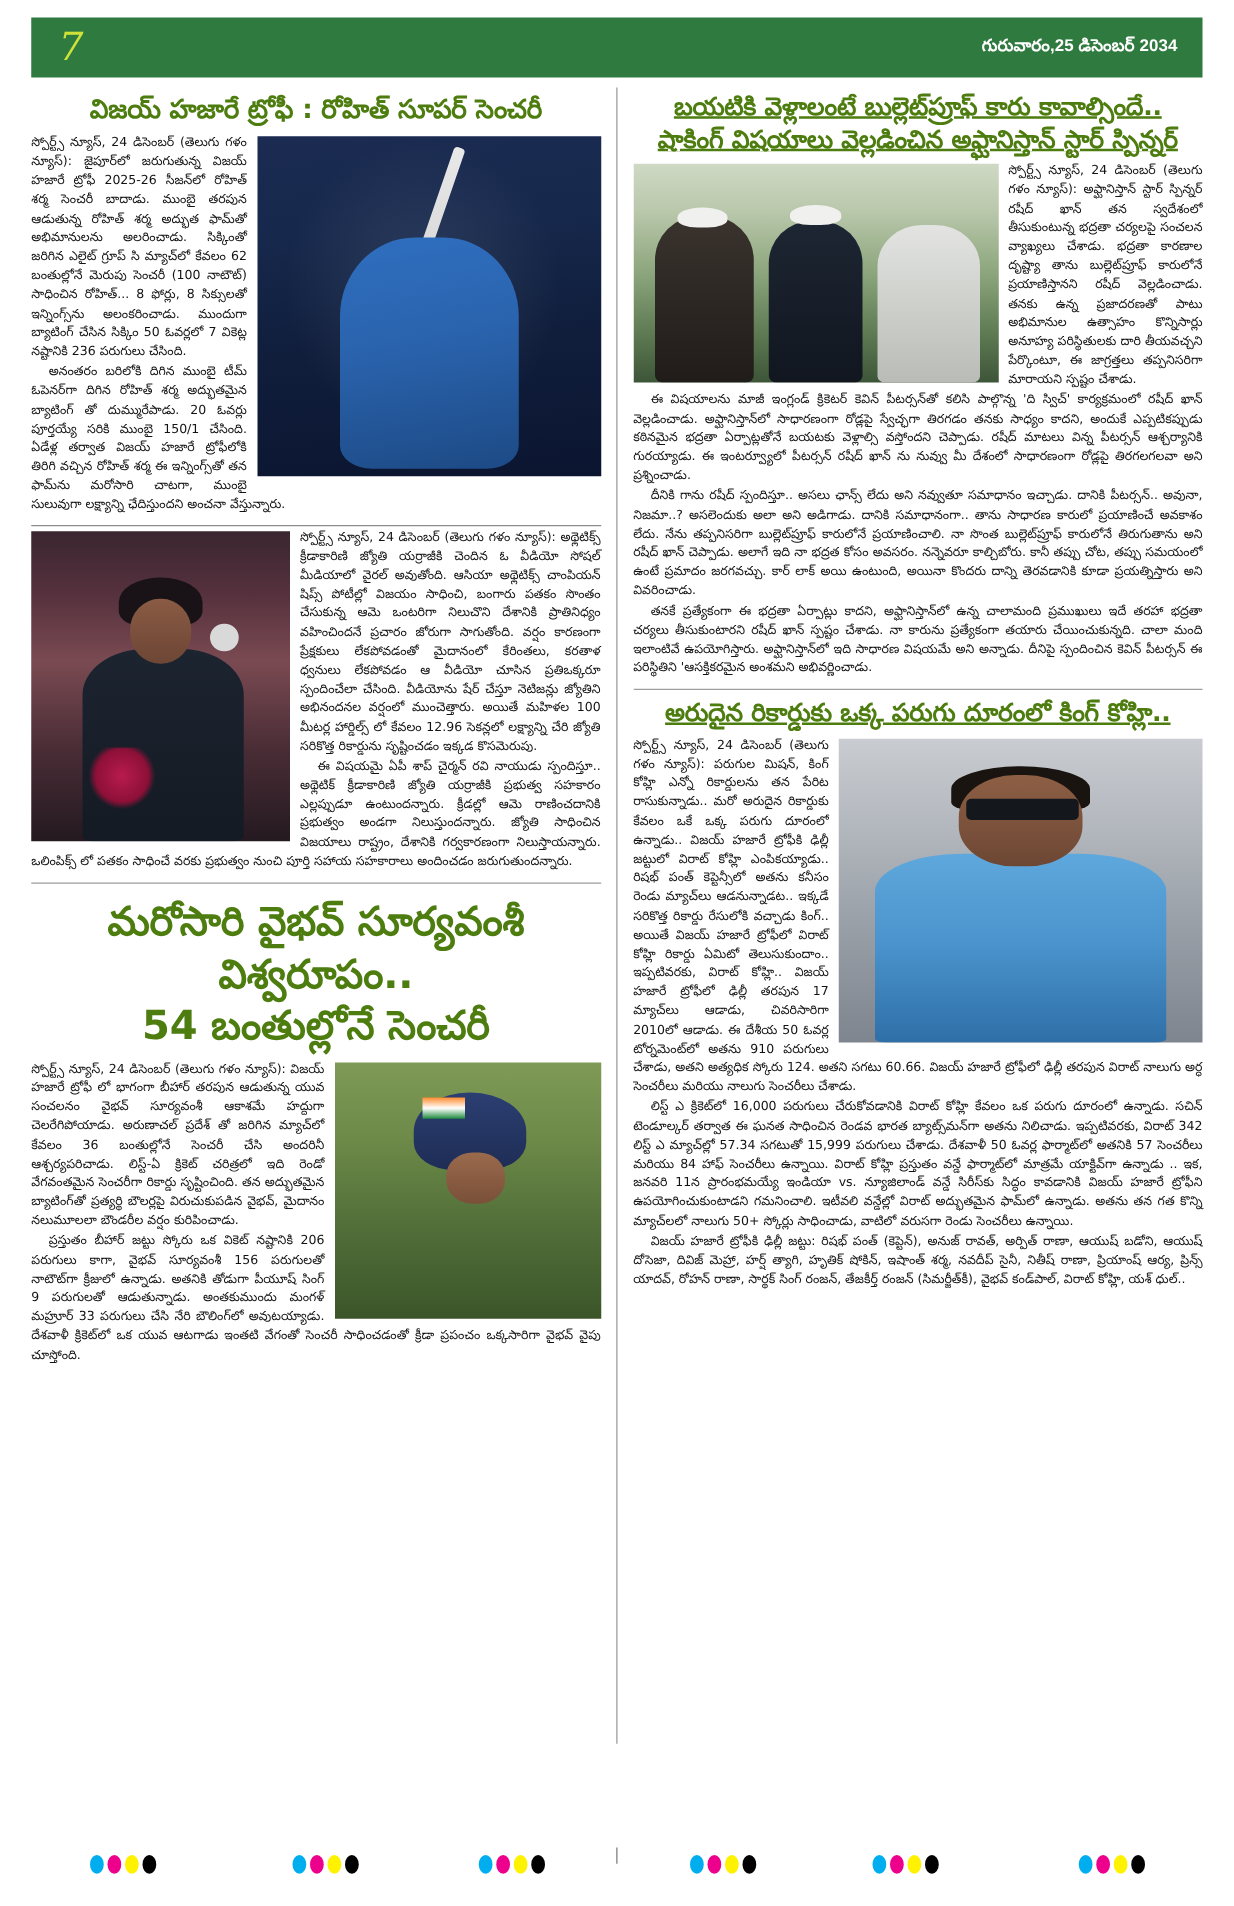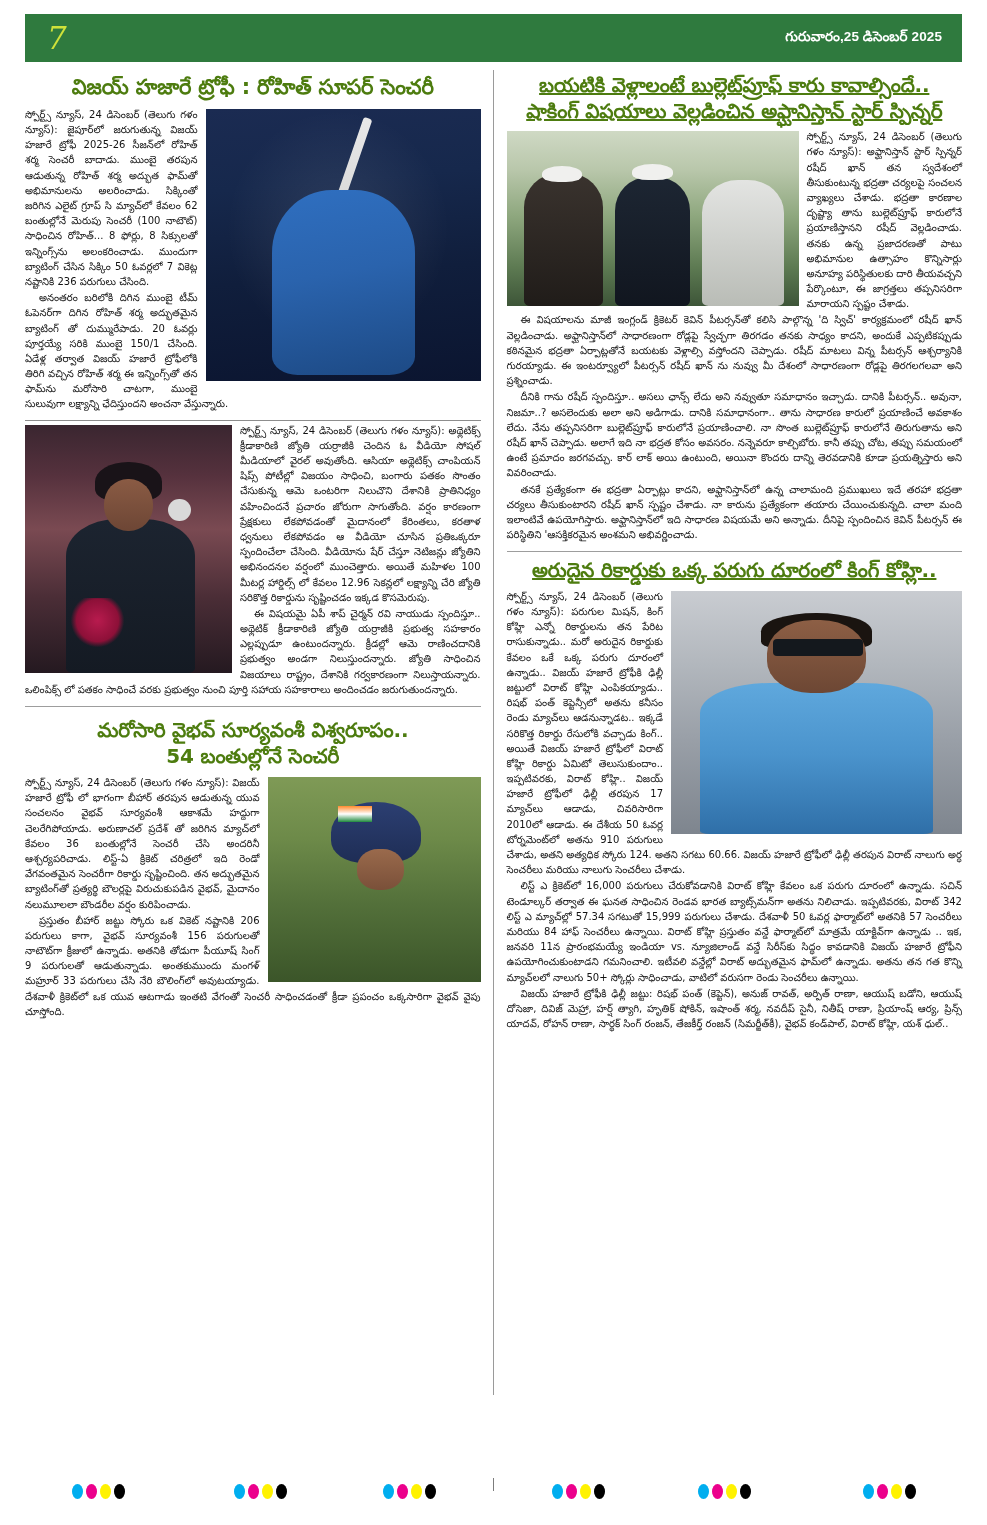--- a/index.html
+++ b/index.html
@@ -92,21 +92,21 @@
     text-align: center;
     padding: 4px 0 6px 0;
   }
   .headline.h-sub {
     font-size: 20px;
     text-align: center;
     padding: 3px 0 5px 0;
     text-decoration: underline;
   }
   .headline.h-big {
-    font-size: 20px;
+    font-size: 32px;
     text-align: center;
     line-height: 1.3;
     padding: 7px 0 6px 0;
   }
   .headline .line2 { display: block; }
 
   .rule {
     border: none;
     border-top: 1px solid #8d8d8d;
     margin: 7px 0 2px 0;
@@ -306,21 +306,21 @@
     background: #14181d; border-radius: 4px;
   }
 </style>
 </head>
 <body>
 
 <div id="page">
 
   <div class="masthead">
     <div class="page-number">7</div>
-    <div class="masthead-date">గురువారం,25 డిసెంబర్ 2025</div>
+    <div class="masthead-date">గురువారం,25 డిసెంబర్ 2034</div>
   </div>
 
   <div class="columns">
 
     <div class="col col-left">
 
       <div>
         <div class="headline h-main">విజయ్ హజారే ట్రోఫీ : రోహిత్ సూపర్ సెంచరీ</div>
         <div class="body-text clearfix">
           <div class="photo ph-rohit photo-float-right" style="width:275px;height:272px;"></div>

